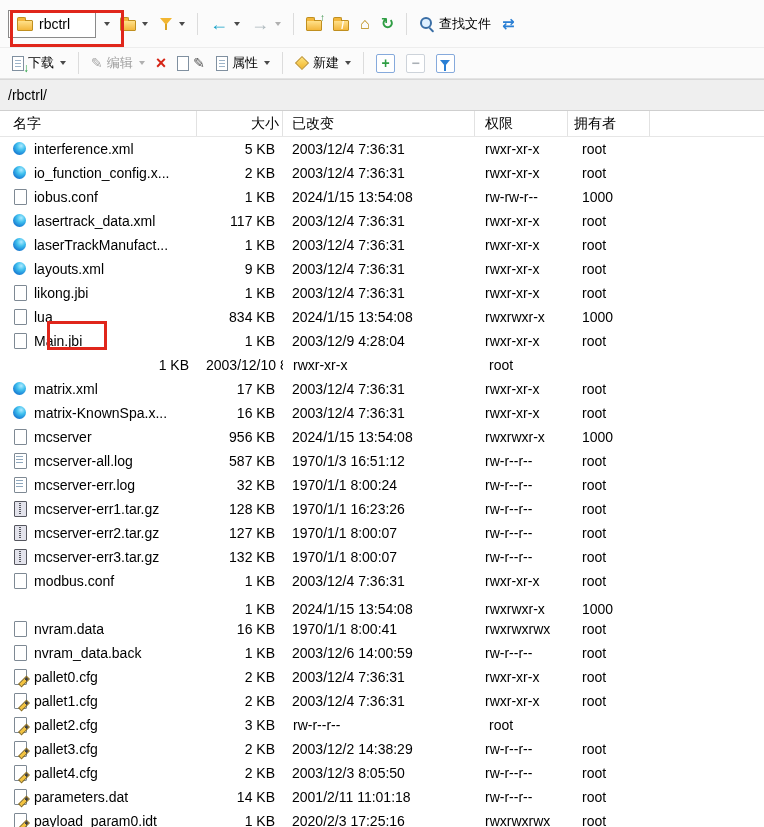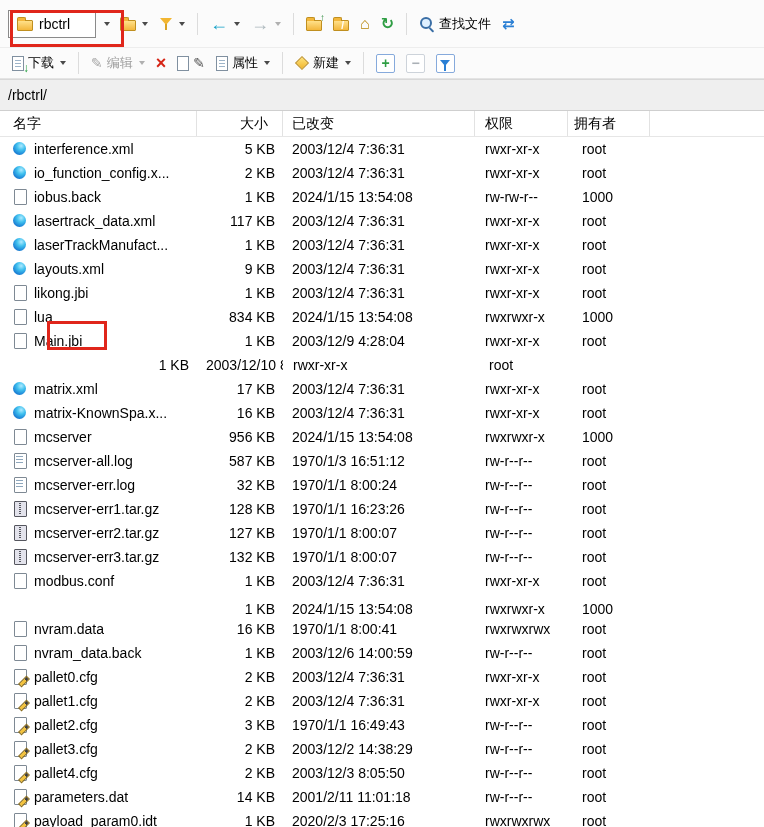--- a/index.html
+++ b/index.html
@@ -73,21 +73,21 @@
              border-top:6px solid #2a7fd4; position:relative; }
   .ffunnel::after { content:''; position:absolute; left:-1px; top:-1px; width:2px; height:6px; background:#2a7fd4; }
 
   
   .pathbar { height:32px; background:#efefef; border-top:1px solid #d8d8d8; border-bottom:1px solid #cfcfcf;
              display:flex; align-items:center; padding:0 8px; font-size:14px; }
 
   
   .grid-cols { display:grid; grid-template-columns:197px 86px 192px 93px 82px 1fr; }
   .thead { height:26px; border-bottom:1px solid #e6e6e6; background:#fff; font-size:14px; }
-  .hcell { display:flex; align-items:center; border-right:1px solid #e2e2e2; padding:0 14px; overflow:hidden; }
+  .hcell { display:flex; align-items:center; border-right:1px solid #e2e2e2; padding:0 3px; overflow:hidden; }
   .hcell.name { padding-left:13px; }
   .hcell.size { justify-content:flex-end; }
   .hcell.changed { padding-left:9px; }
   .hcell.rights { padding-left:10px; }
   .hcell.owner { padding-left:6px; }
   .hcell.fill { border-right:none; }
 
   .flist { font-size:14px; }
   .frow { height:24px; }
   .frow .cell { display:flex; align-items:center; overflow:hidden; white-space:nowrap; padding:0 6px; }
@@ -276,21 +276,21 @@
         </div>
         <div class="cell size">2 KB</div>
         <div class="cell changed">2003/12/4 7:36:31</div>
         <div class="cell rights">rwxr-xr-x</div>
         <div class="cell owner">root</div>
         <div class="cell"></div>
       </div>
       <div class="frow grid-cols">
         <div class="cell name">
           <span class="ficon file"></span>
-          <span>iobus.back</span>
+          <span>iobus.conf</span>
         </div>
         <div class="cell size">1 KB</div>
         <div class="cell changed">2024/1/15 13:54:08</div>
         <div class="cell rights">rw-rw-r--</div>
         <div class="cell owner">1000</div>
         <div class="cell"></div>
       </div>
       <div class="frow grid-cols">
         <div class="cell name">
           <span class="ficon xml"></span>
@@ -517,21 +517,20 @@
         <div class="cell rights">rwxr-xr-x</div>
         <div class="cell owner">root</div>
         <div class="cell"></div>
       </div>
       <div class="frow grid-cols">
         <div class="cell name">
           <span class="ficon cfg"></span>
           <span>pallet2.cfg</span>
         </div>
         <div class="cell size">3 KB</div>
-        <div class="cell changed">1970/1/1 16:49:43</div>
         <div class="cell rights">rw-r--r--</div>
         <div class="cell owner">root</div>
         <div class="cell"></div>
       </div>
       <div class="frow grid-cols">
         <div class="cell name">
           <span class="ficon cfg"></span>
           <span>pallet3.cfg</span>
         </div>
         <div class="cell size">2 KB</div>

